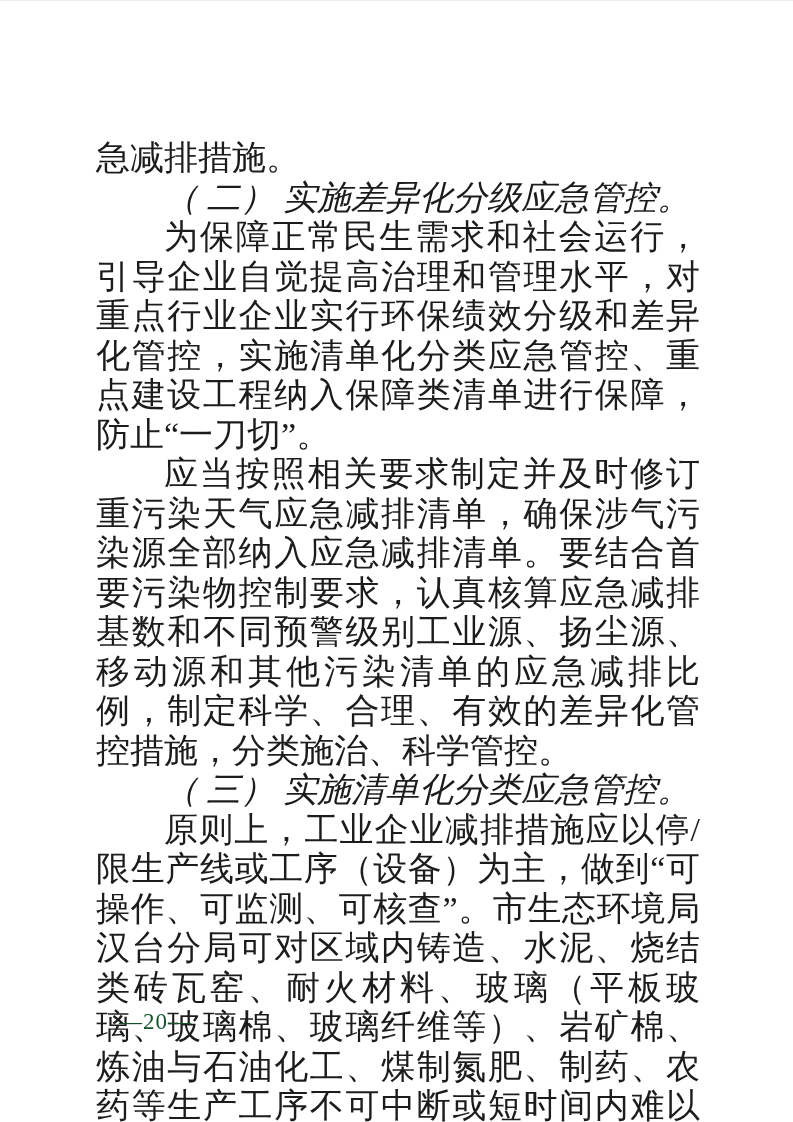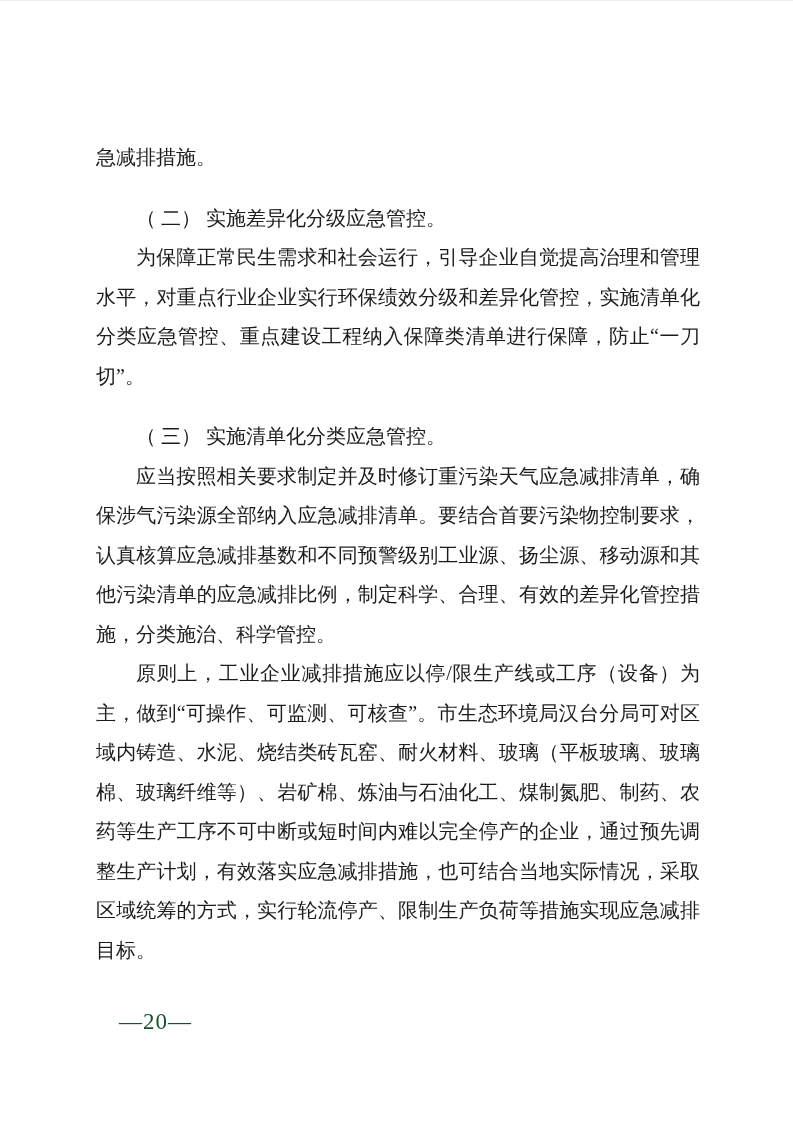--- a/index.html
+++ b/index.html
@@ -27,50 +27,50 @@
     overflow: hidden;
   }
   .content {
     position: absolute;
     left: 96px;
     top: 137px;
     width: 604px;
   }
   .para {
     margin: 0;
-    font-size: 20px;
+    font-size: 34px;
     line-height: 39.5px;
     text-align: justify;
     text-justify: inter-ideograph;
     text-indent: 2em;
     word-break: break-all;
   }
   .para.no-indent {
     text-indent: 0;
   }
   .para.heading {
-    margin-top: 21px;
+    font-style: italic; 
   }
   .page-number {
     position: absolute;
     left: 119px;
     top: 1007px;
     font-size: 23px;
     line-height: 28px;
     color: #14532d;
     letter-spacing: 1px;
   }
 </style>
 </head>
 <body>
 
 <div class="doc-page">
   <div class="content">
     <p class="para no-indent">急减排措施。</p>
     <p class="para heading">（ 二） 实施差异化分级应急管控。</p>
     <p class="para">为保障正常民生需求和社会运行，引导企业自觉提高治理和管理水平，对重点行业企业实行环保绩效分级和差异化管控，实施清单化分类应急管控、重点建设工程纳入保障类清单进行保障，防止“一刀切”。</p>
+    <p class="para">应当按照相关要求制定并及时修订重污染天气应急减排清单，确保涉气污染源全部纳入应急减排清单。要结合首要污染物控制要求，认真核算应急减排基数和不同预警级别工业源、扬尘源、移动源和其他污染清单的应急减排比例，制定科学、合理、有效的差异化管控措施，分类施治、科学管控。</p>
     <p class="para heading">（ 三） 实施清单化分类应急管控。</p>
-    <p class="para">应当按照相关要求制定并及时修订重污染天气应急减排清单，确保涉气污染源全部纳入应急减排清单。要结合首要污染物控制要求，认真核算应急减排基数和不同预警级别工业源、扬尘源、移动源和其他污染清单的应急减排比例，制定科学、合理、有效的差异化管控措施，分类施治、科学管控。</p>
     <p class="para">原则上，工业企业减排措施应以停/限生产线或工序（设备）为主，做到“可操作、可监测、可核查”。市生态环境局汉台分局可对区域内铸造、水泥、烧结类砖瓦窑、耐火材料、玻璃（平板玻璃、玻璃棉、玻璃纤维等）、岩矿棉、炼油与石油化工、煤制氮肥、制药、农药等生产工序不可中断或短时间内难以完全停产的企业，通过预先调整生产计划，有效落实应急减排措施，也可结合当地实际情况，采取区域统筹的方式，实行轮流停产、限制生产负荷等措施实现应急减排目标。</p>
 
   </div>
   <div class="page-number">—20—</div>
 </div>
 
 </body></html>

